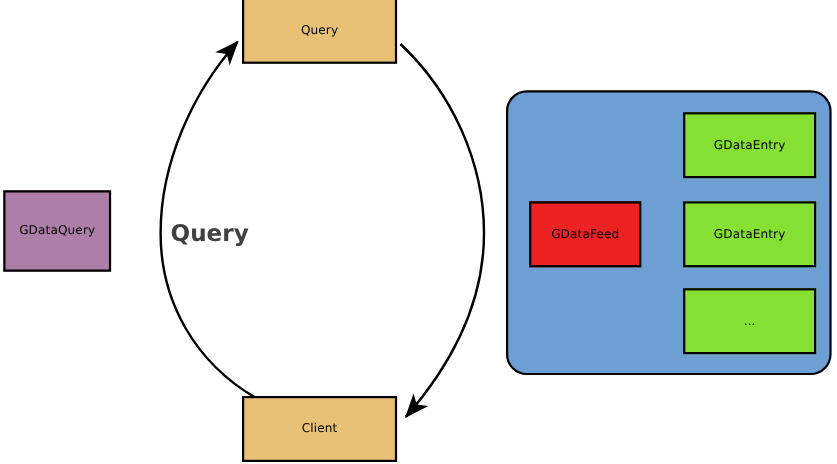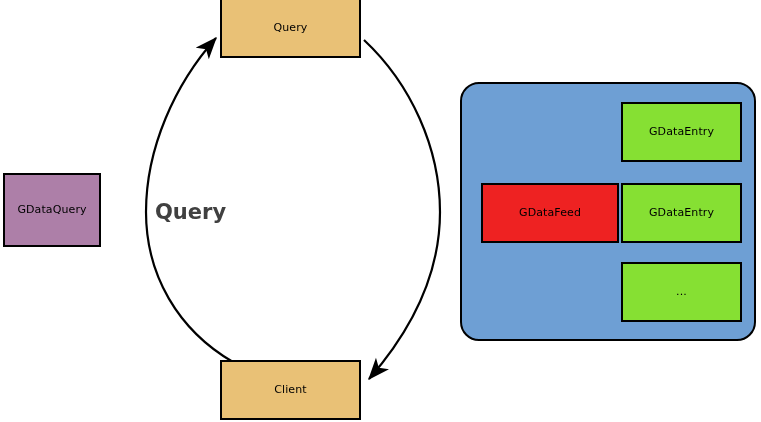--- a/index.html
+++ b/index.html
@@ -55,21 +55,21 @@
     top: 82px;
     width: 296px;
     height: 259px;
     box-sizing: border-box;
     border: 2px solid #000000;
     border-radius: 19px;
   }
   #node-gdatafeed {
     left: 479px;
     top: 181px;
-    width: 138px;
+    width: 102px;
     height: 60px;
   }
   #node-gdataentry-1 {
     left: 619px;
     top: 100px;
     width: 121px;
     height: 60px;
   }
   #node-gdataentry-2 {
     left: 619px;

